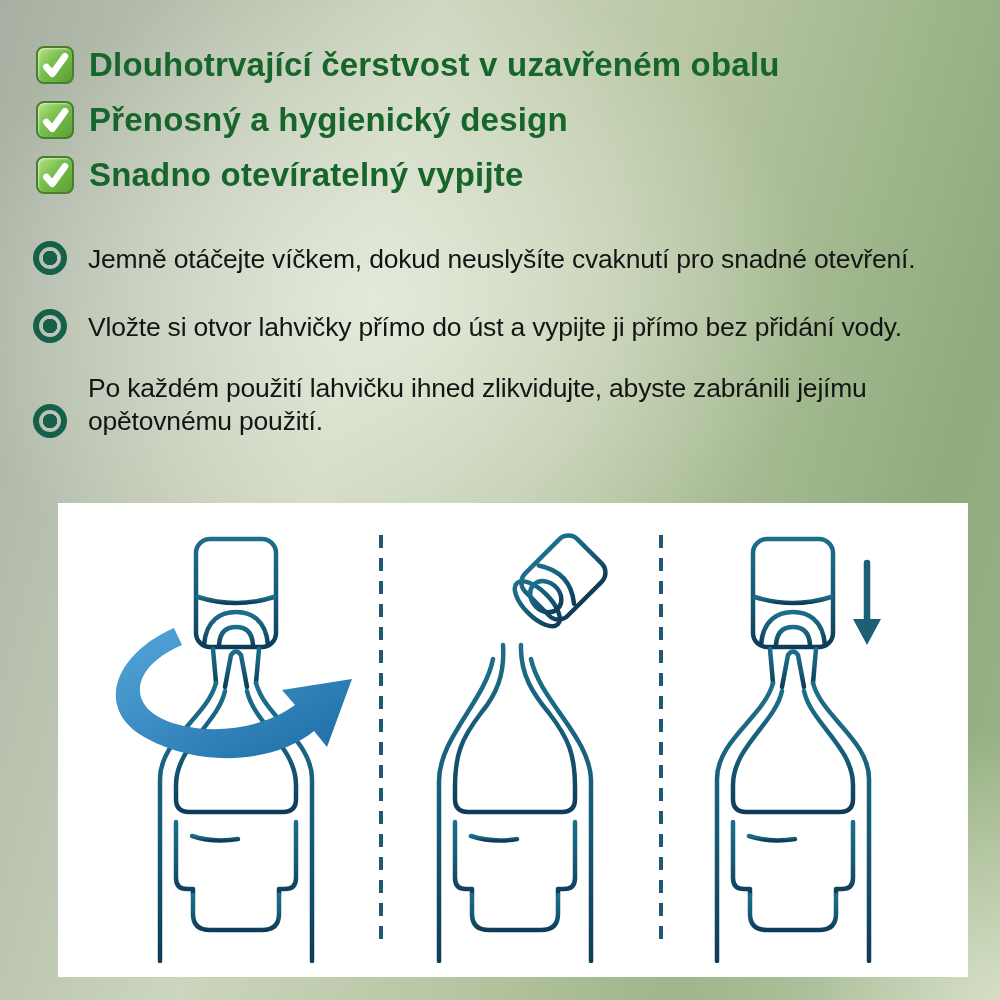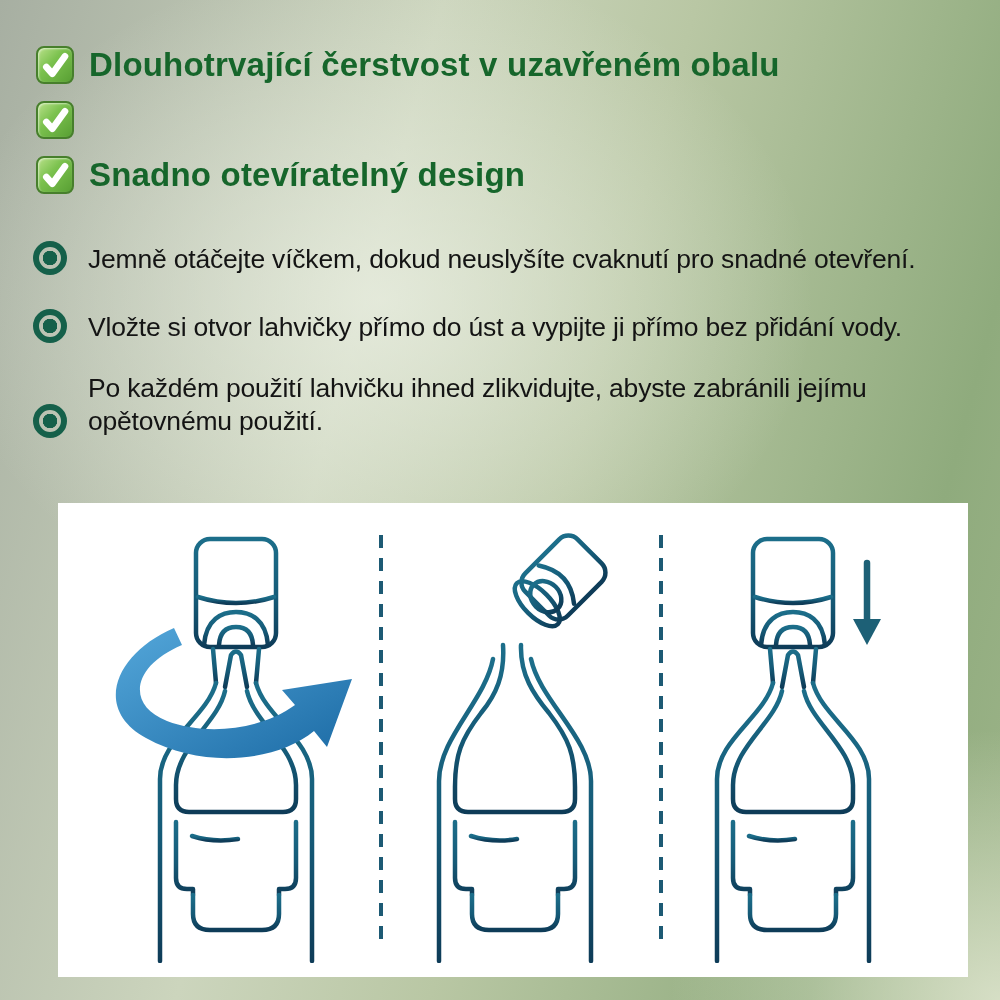--- a/index.html
+++ b/index.html
@@ -67,28 +67,29 @@
           </svg>
       </span>
       <span class="feature-label">Dlouhotrvající čerstvost v uzavřeném obalu</span>
     </div>
     <div class="feature-row">
       <span class="checkbox">
         <svg viewBox="0 0 24 24">
             <path d="M5.5 13.5 L10 18.5 L19.5 5.5" fill="none" stroke="#ffffff" stroke-width="5" stroke-linecap="round" stroke-linejoin="round"></path>
           </svg>
       </span>
+      <span class="feature-label">Přenosný a hygienický design</span>
     </div>
     <div class="feature-row">
       <span class="checkbox">
         <svg viewBox="0 0 24 24">
             <path d="M5.5 13.5 L10 18.5 L19.5 5.5" fill="none" stroke="#ffffff" stroke-width="5" stroke-linecap="round" stroke-linejoin="round"></path>
           </svg>
       </span>
-      <span class="feature-label">Snadno otevíratelný design</span>
+      <span class="feature-label">Snadno otevíratelný vypijte</span>
     </div>
   </section>
 
   <div class="instr instr-1">
     <span class="target"></span>
     <span class="instr-text">Jemně otáčejte víčkem, dokud neuslyšíte cvaknutí pro snadné otevření.</span>
   </div>
   <div class="instr instr-3">
     <span class="target"></span>
     <span class="instr-text wrap">

